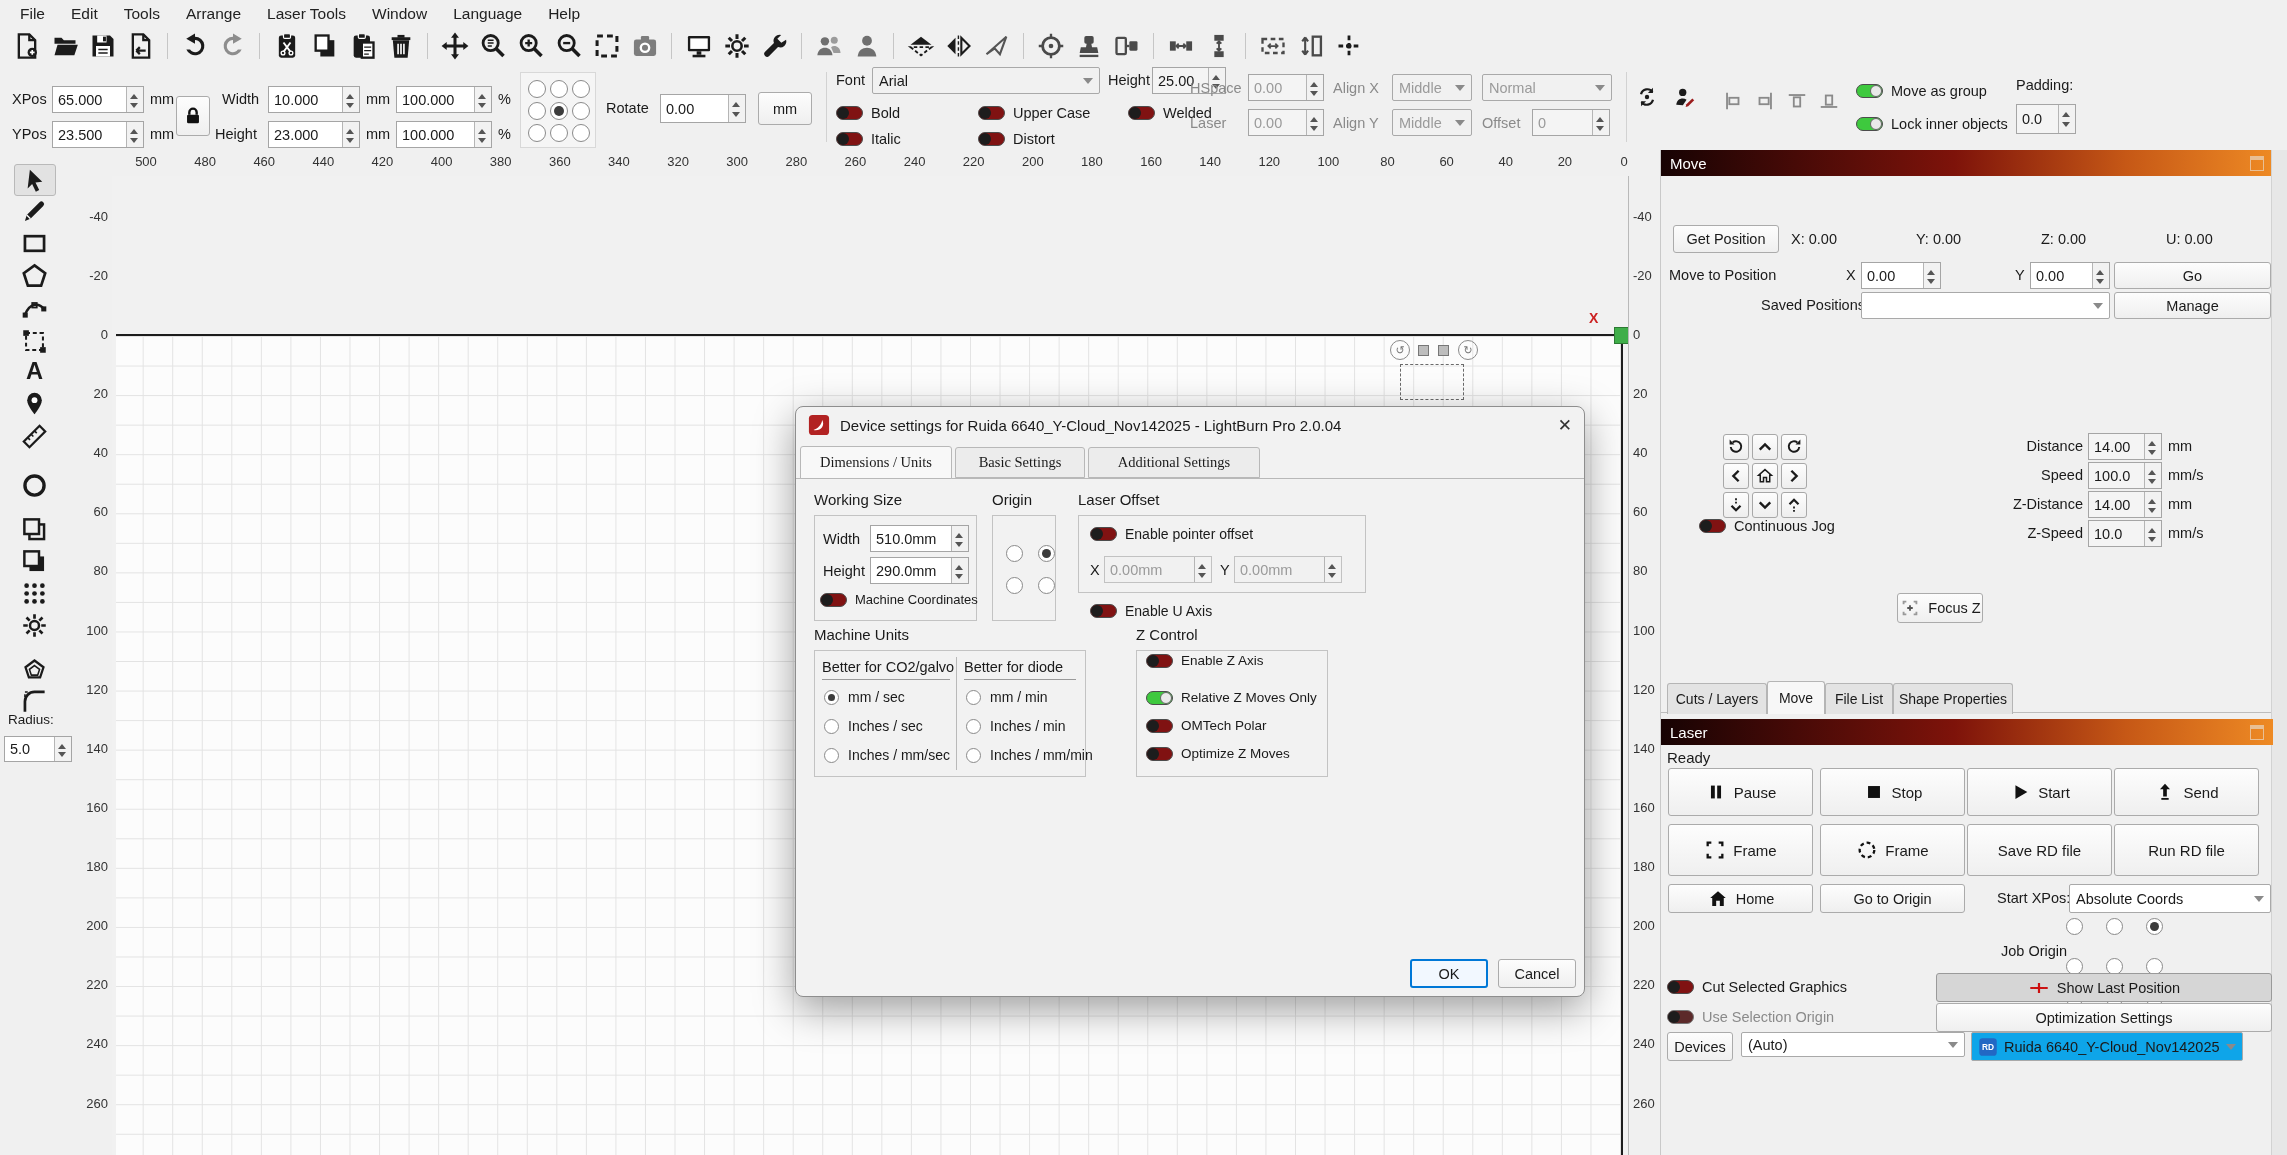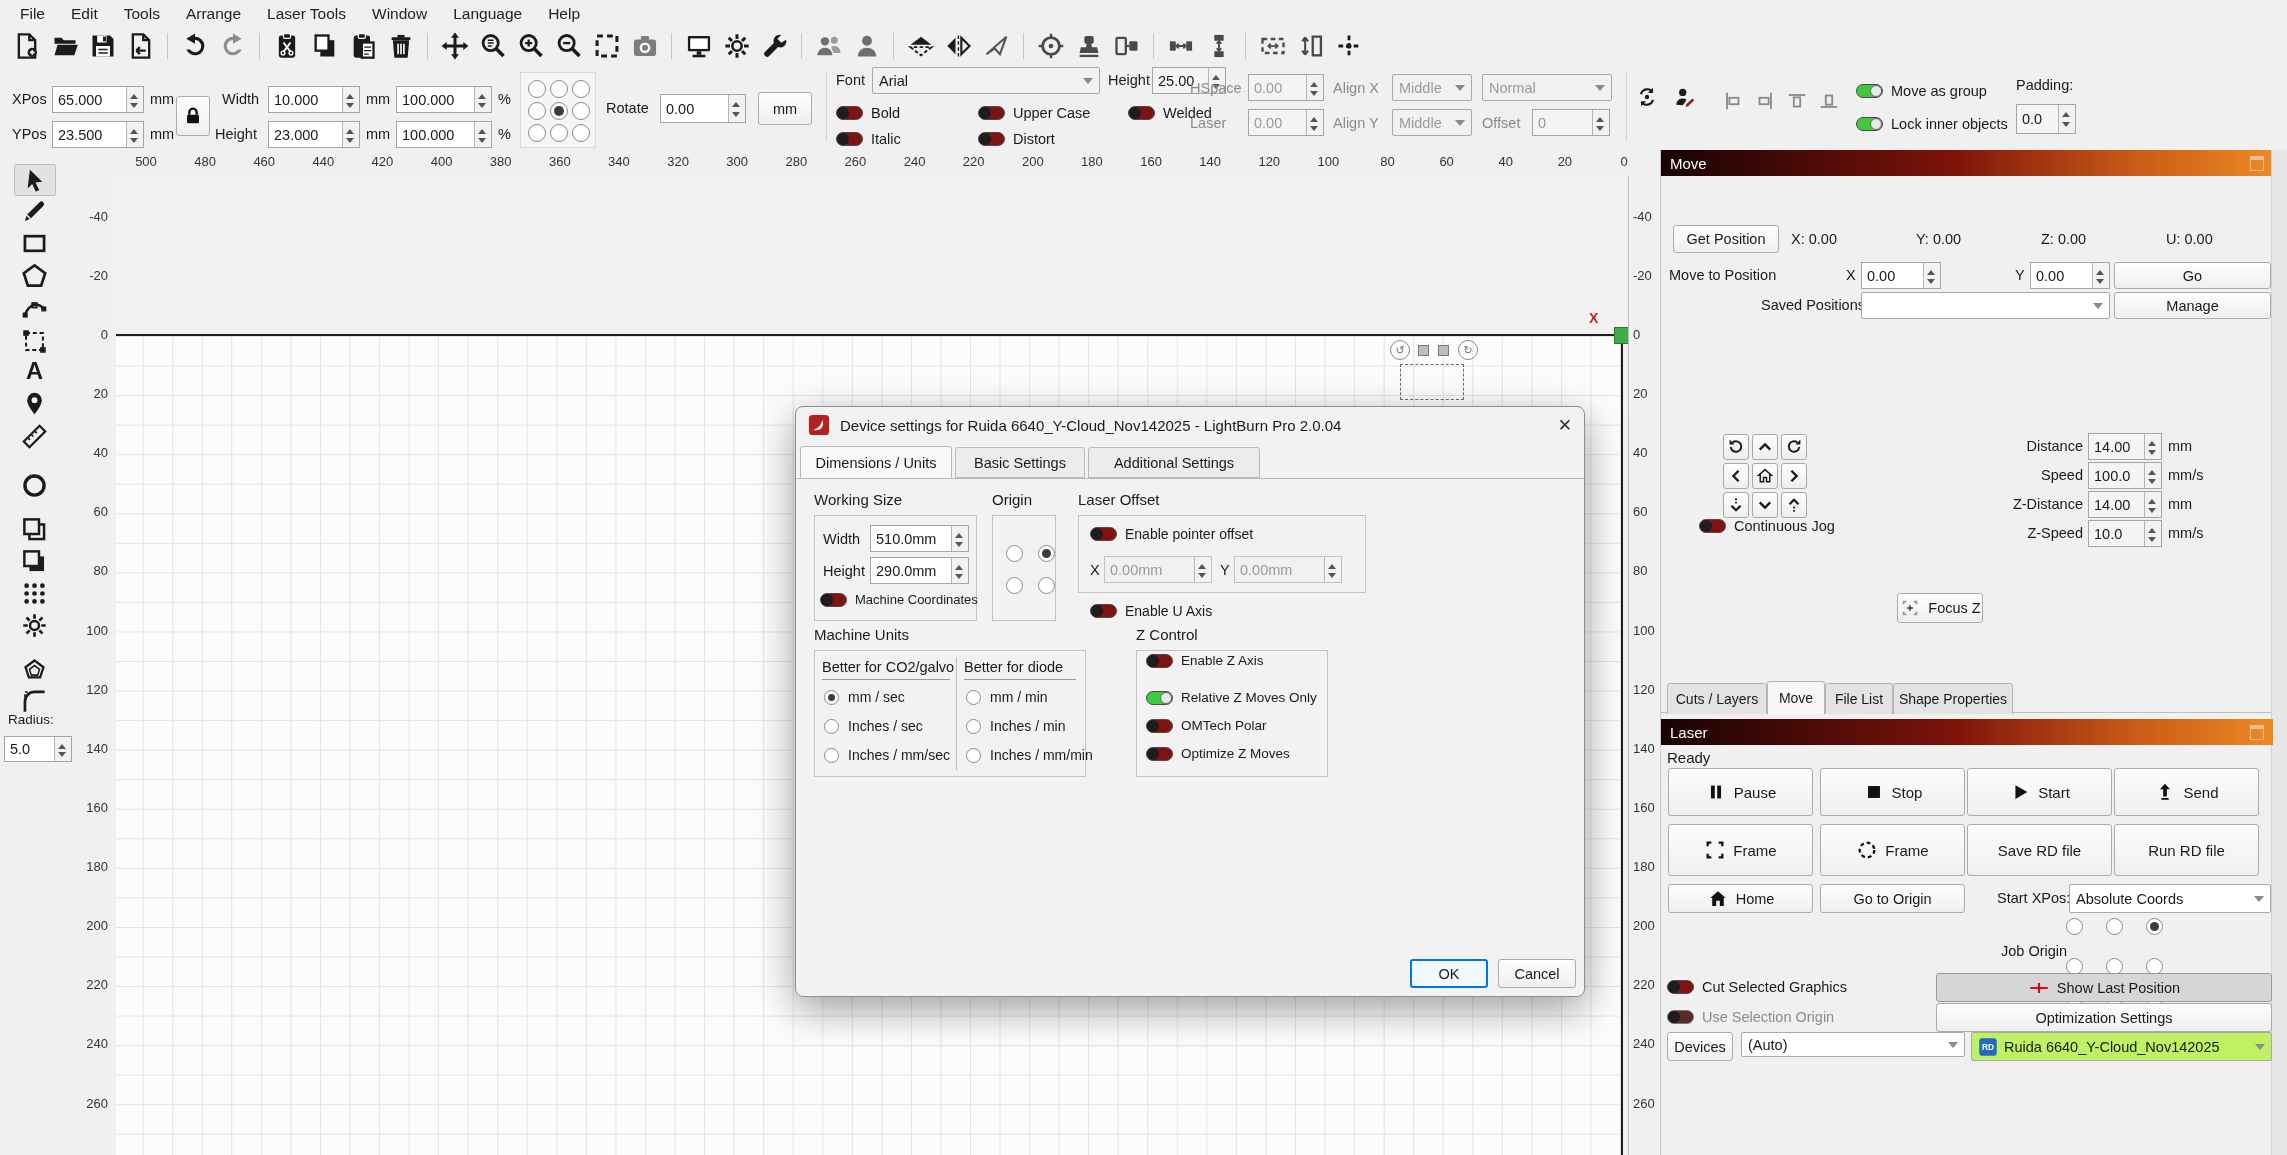--- a/index.html
+++ b/index.html
@@ -57,21 +57,21 @@
     background-image:linear-gradient(to left,#e3e3e3 1px,transparent 1px),linear-gradient(to bottom,#e3e3e3 1px,transparent 1px);
     background-size:29.56px 29.56px;background-position:right top;}
   
   .phead{background:linear-gradient(90deg,var(--hd1) 0%,#470a07 22%,var(--hd2) 48%,#c65816 76%,var(--hd3) 100%);color:#fff;font-size:15px;display:flex;align-items:center;padding:0 9px;}
   .ptab{position:absolute;background:#e3e3e3;border:1px solid #b5b5b5;border-bottom:none;border-radius:3px 3px 0 0;font-size:14px;display:flex;align-items:center;justify-content:center;white-space:nowrap;}
   .ptab.active{background:#f7f7f7;z-index:2;}
   .jogbtn{position:absolute;width:26px;height:26px;background:linear-gradient(#fdfdfd,#eee);border:1px solid #a8a8a8;border-radius:3px;display:flex;align-items:center;justify-content:center;box-sizing:border-box;}
   .jogbtn svg{width:18px;height:18px;}
   
   #dialog{position:absolute;left:795px;top:406px;width:788px;height:589px;background:#f2f2f2;border:1px solid #8e8e8e;border-radius:8px;box-shadow:0 12px 40px rgba(0,0,0,.38);z-index:50;}
-  .dtab{position:absolute;top:40px;height:31px;background:#ececec;border:1px solid #b8b8b8;border-radius:3px 3px 0 0;display:flex;align-items:center;justify-content:center;font-size:14.5px;box-sizing:border-box;}
+  .dtab{position:absolute;top:40px;height:31px;background:#ececec;border:1px solid #b8b8b8;border-radius:3px 3px 0 0;display:flex;align-items:center;justify-content:center;font-size:14.5px;box-sizing:border-box;font-family:Liberation Serif, serif;}
   .dtab.active{background:#f8f8f8;height:33px;top:39px;z-index:2;}
   #dtabline{position:absolute;left:0;top:71px;width:788px;height:1px;background:#b8b8b8;}
   .gbox{position:absolute;border:1px solid #c3c3c3;box-sizing:border-box;}
   .sect{position:absolute;font-size:15px;color:#1a1a1a;white-space:nowrap;}
   .togrow{position:absolute;display:flex;align-items:center;gap:8px;white-space:nowrap;font-size:13.5px;}
   .radrow{position:absolute;display:flex;align-items:center;gap:9px;white-space:nowrap;font-size:14px;}
   .uhead{position:absolute;font-size:14.5px;border-bottom:1px solid #9a9a9a;padding-bottom:4px;white-space:nowrap;}
 </style>
 </head>
 <body>
@@ -991,21 +991,21 @@
         <span>Optimization Settings</span>
       </div>
 
     <div class="btn abs" style="left:6px;top:882px;width:66px;height:29px">
         <span>Devices</span>
       </div>
     <div class="dd abs" style="left:80px;top:882px;width:224px;height:25px;background:#fff">
         <span class="v">(Auto)</span>
         <span class="dda"></span>
       </div>
-    <div class="dd abs" style="left:310px;top:882px;width:301px;height:29px;background:#bef264">
+    <div class="dd abs" style="left:310px;top:882px;width:272px;height:29px;background:#0ea5e9">
         <span style="width: 20px; height: 20px; margin-right: 6px; flex: 0 0 auto; display: inline-flex;">
           <svg viewBox="0 0 24 24" style="width: 100%; height: 100%;">
             <rect x="1.5" y="1.5" width="21" height="21" rx="4" fill="#2268c4"></rect>
             <text x="12" y="16" text-anchor="middle" font-size="10" font-weight="bold" fill="#fff">RD</text>
           </svg>
         </span>
         <span class="v">Ruida 6640_Y-Cloud_Nov142025</span>
         <span class="dda"></span>
       </div>
   <div class="ptab" style="left: 6px; width: 98px; top: 533px; height: 30px;">Cuts / Layers</div>

